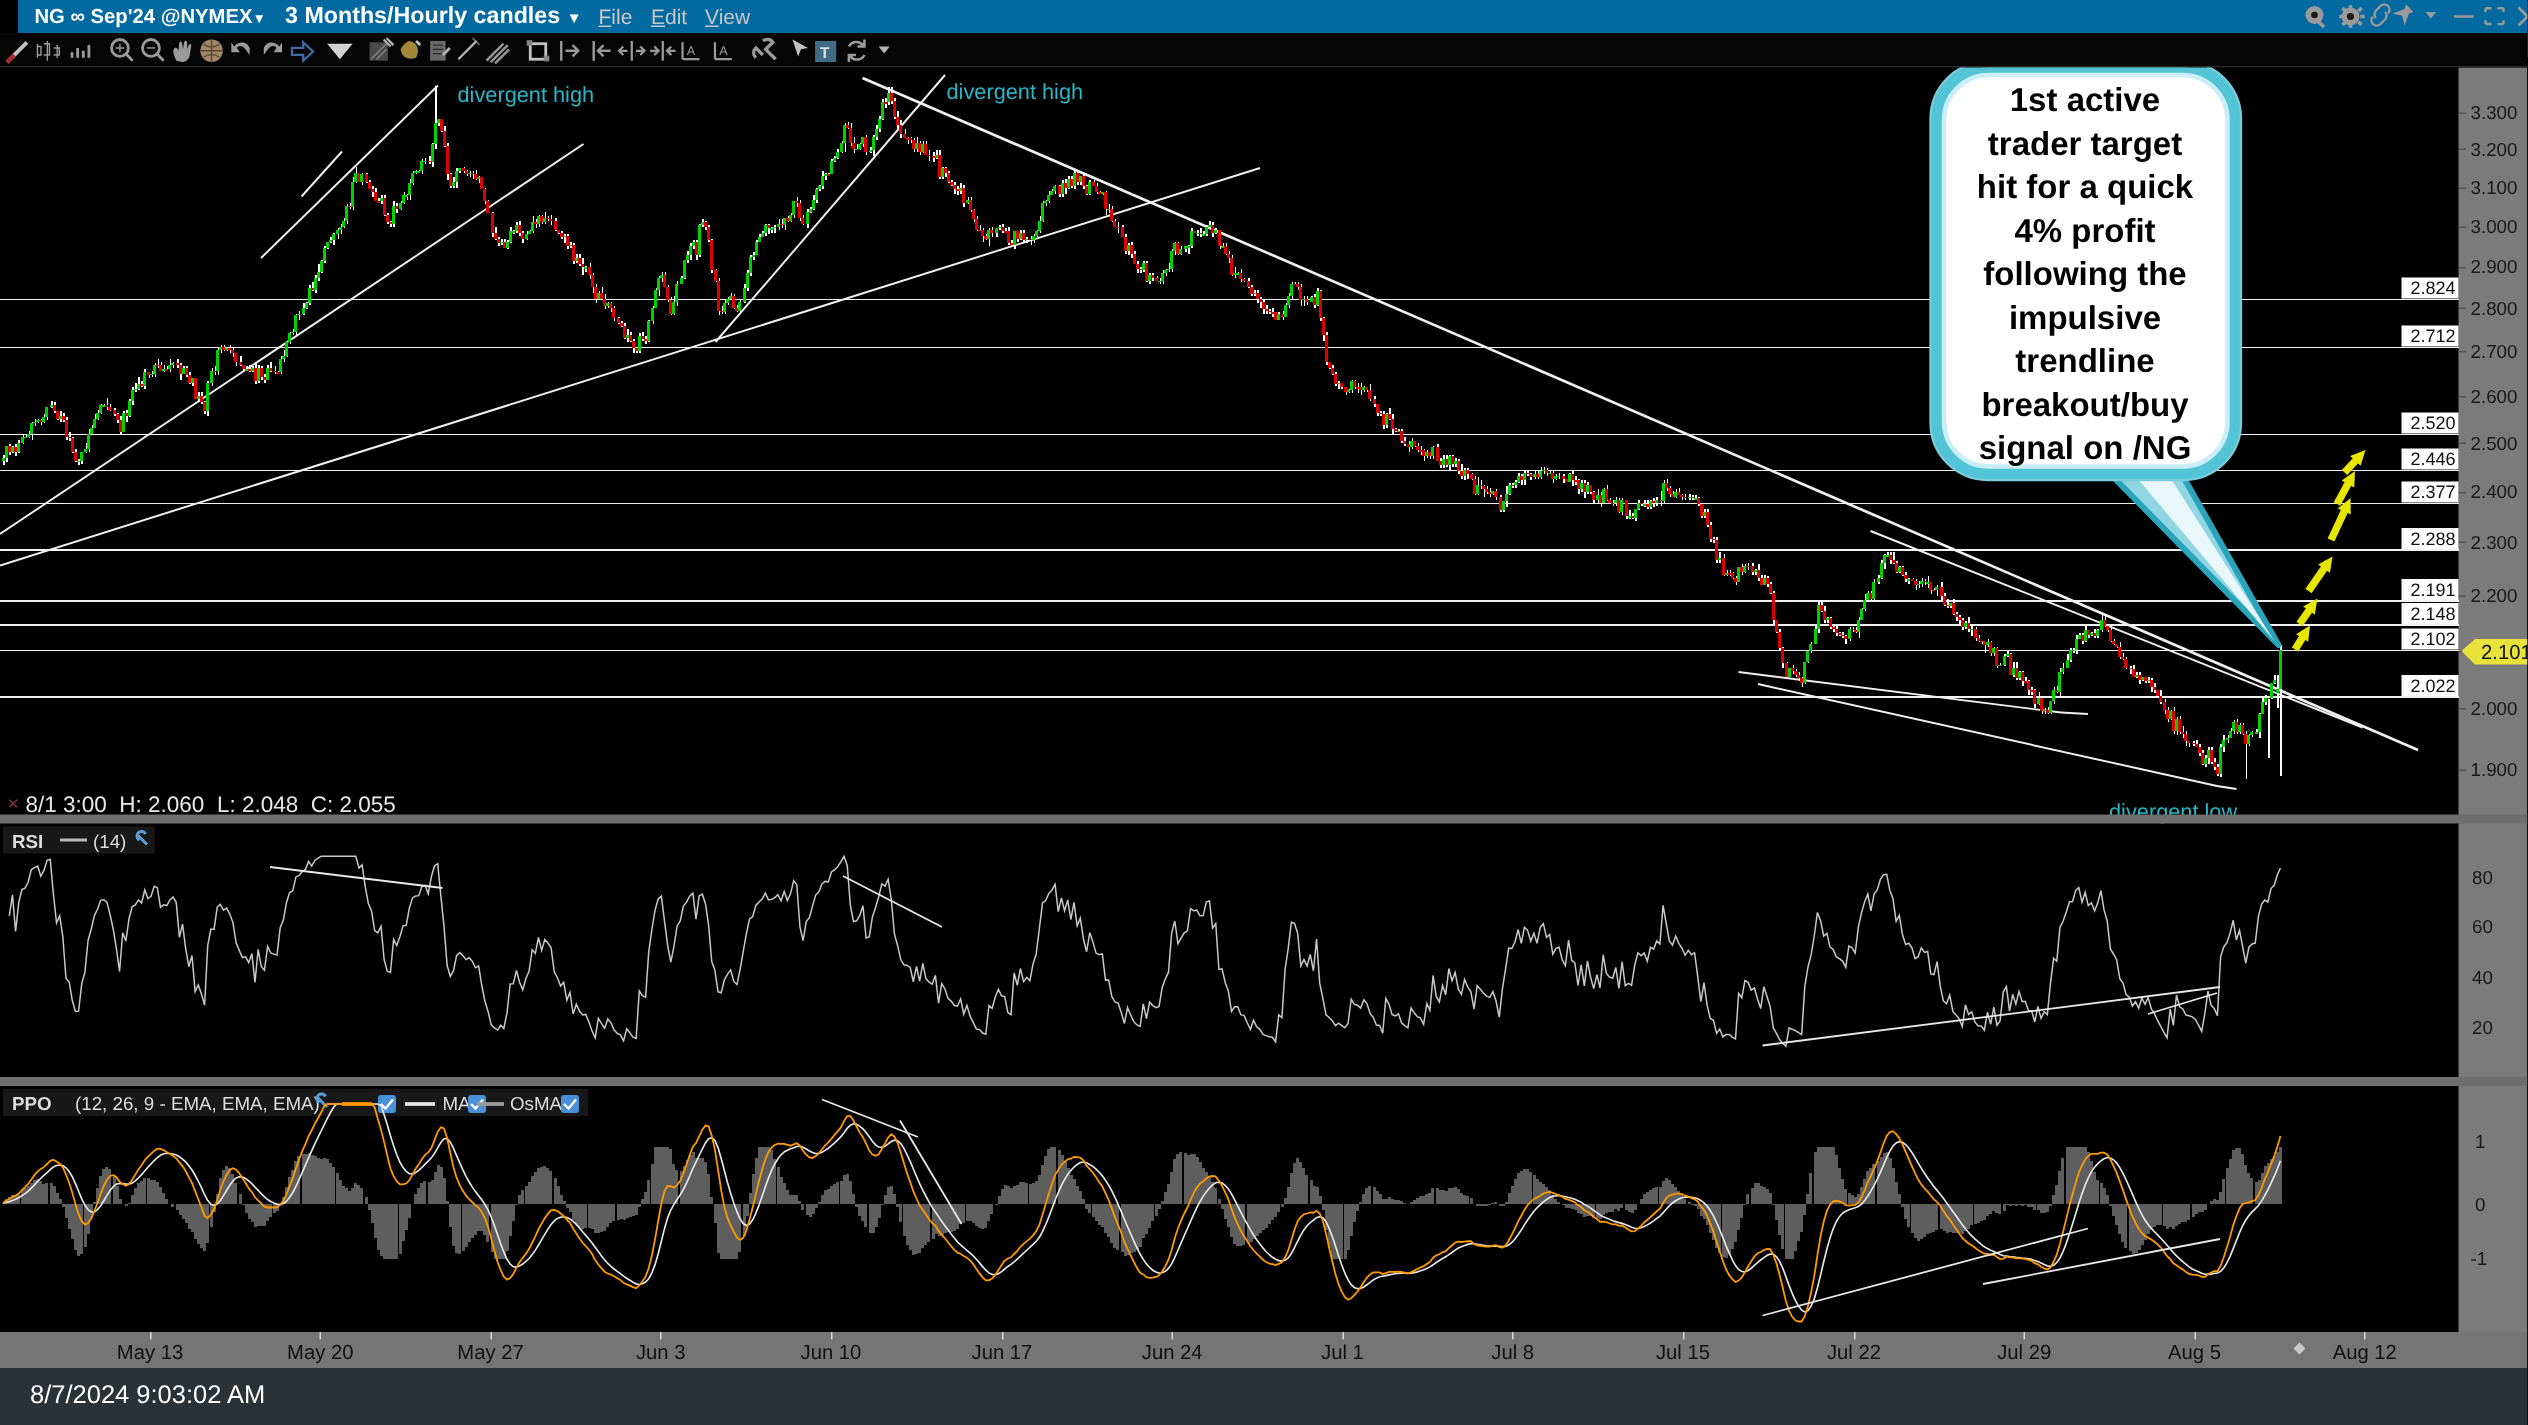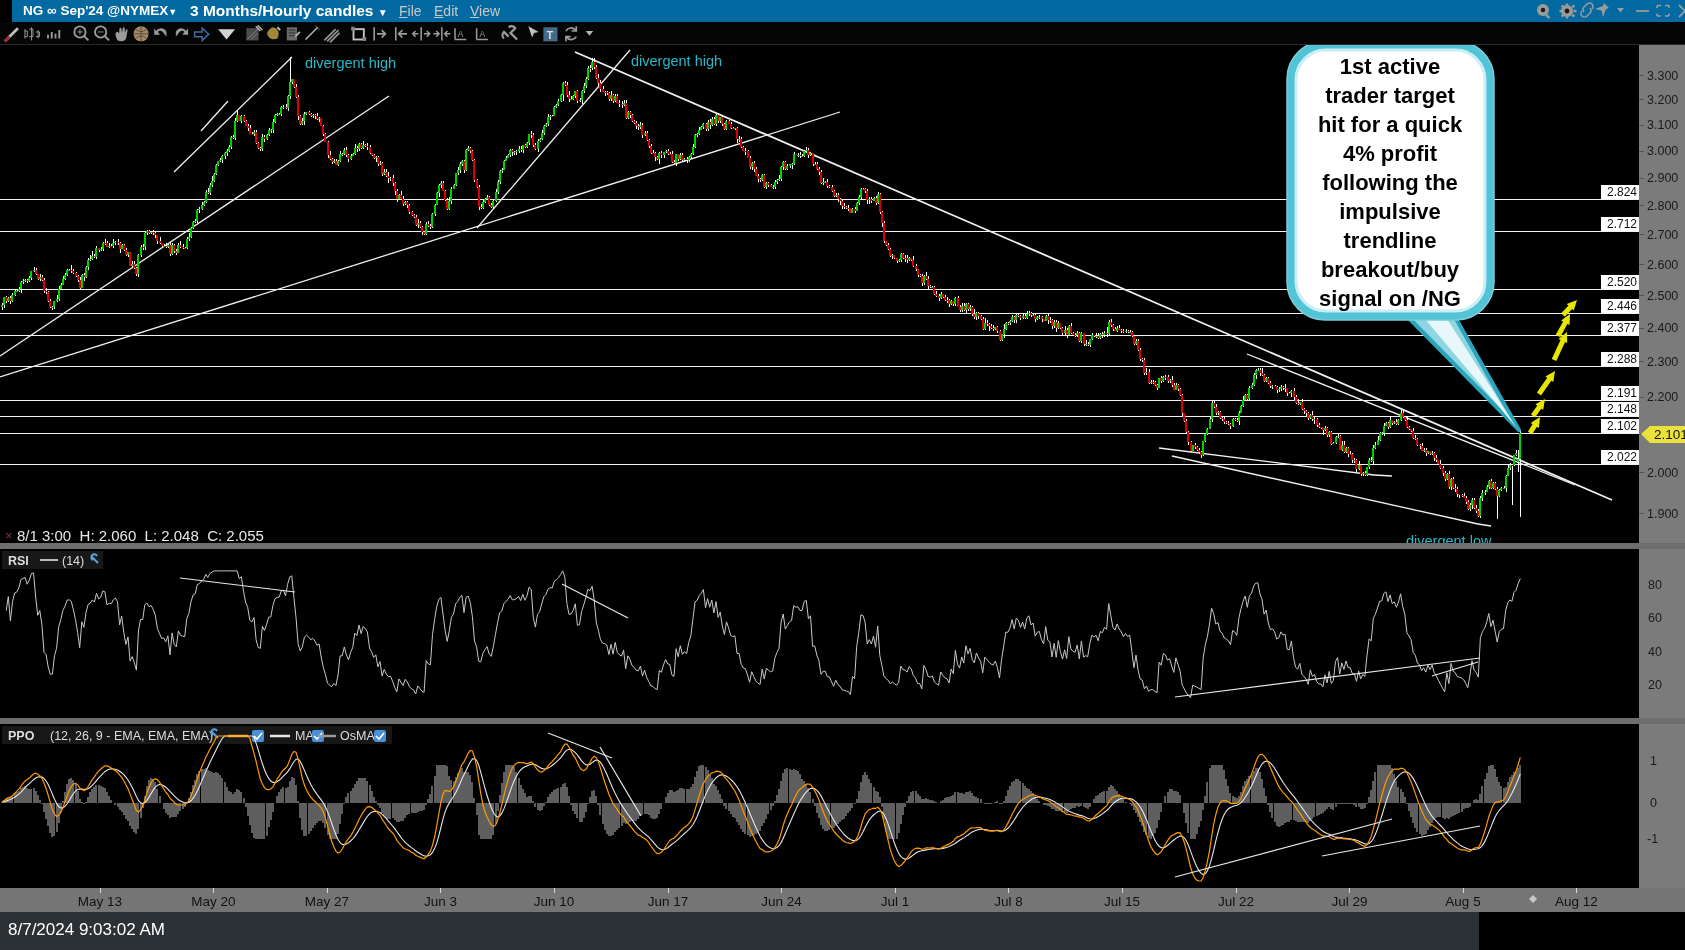--- a/index.html
+++ b/index.html
@@ -1,17 +1,17 @@
 <!DOCTYPE html>
 <html><head><meta charset="utf-8"><style>
 *{margin:0;padding:0;box-sizing:border-box}
 body{width:1685px;height:950px;background:#000;font-family:"Liberation Sans",sans-serif;overflow:hidden;position:relative}
 #title{position:absolute;top:0;left:12px;width:1685px;height:38px;background:#0369a1}
 #tbar{position:absolute;top:22px;left:0;width:1685px;height:23px;background:#050505;border-bottom:1px solid #2a2a2a}
-#status{position:absolute;top:912px;left:0;width:1479px;height:38px;background:#2c3136;color:#fff;font-size:17px;line-height:36px;padding-left:8px}
+#status{position:absolute;top:912px;left:0;width:1685px;height:38px;background:#2c3136;color:#fff;font-size:17px;line-height:36px;padding-left:20px}
 .tt{position:absolute;top:0;height:22px;line-height:22px;color:#fff;font-weight:bold;white-space:pre}
 .mn{position:absolute;top:0;height:22px;line-height:22px;color:#c8c8c8;font-size:14px}
 .mn u{text-decoration:underline}
 </style></head>
 <body>
 <div id="title">
  <span class="tt" style="left:11px;font-size:13.5px">NG ∞ Sep'24 @NYMEX<span style="font-size:9px">▼</span></span>
  <span class="tt" style="left:178px;font-size:15.5px">3 Months/Hourly candles <span style="font-size:10px">▼</span></span>
  <span class="mn" style="left:387px"><u>F</u>ile</span>
  <span class="mn" style="left:422px"><u>E</u>dit</span>

